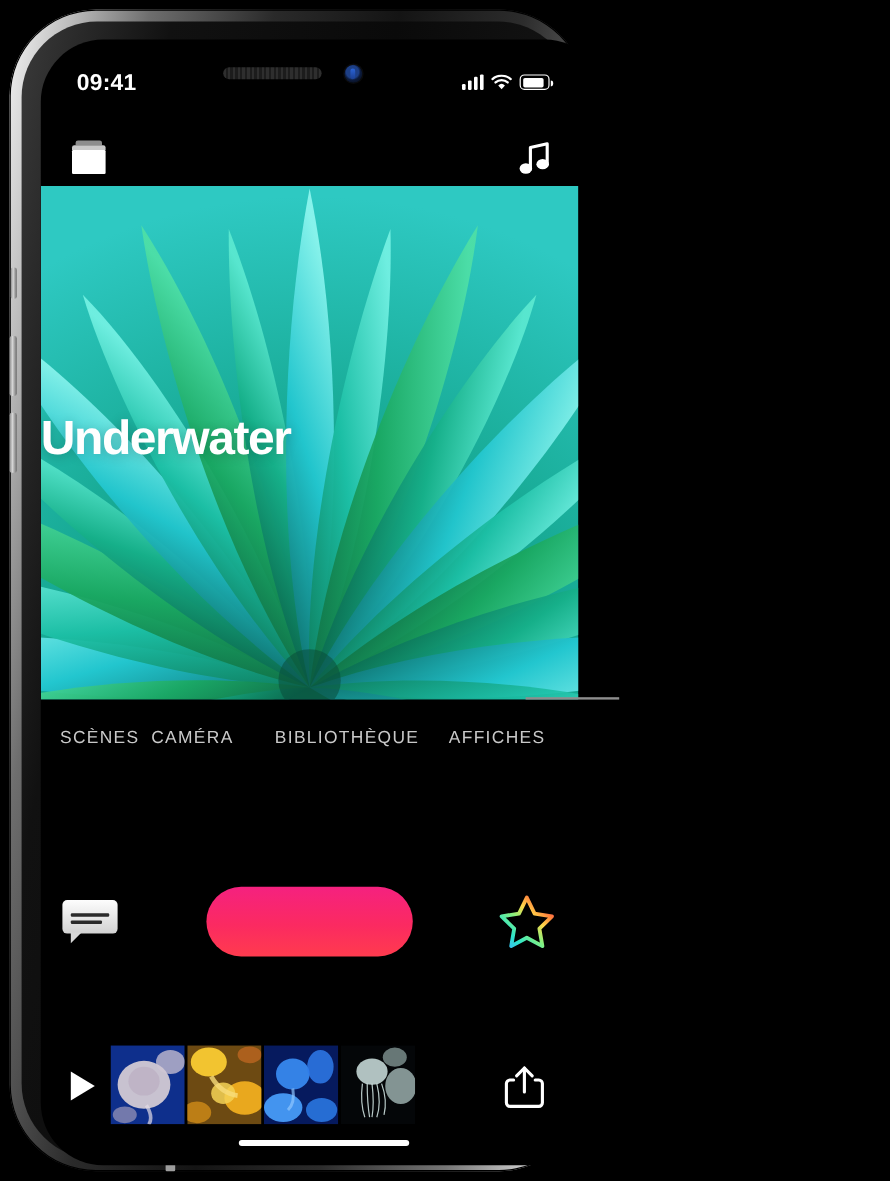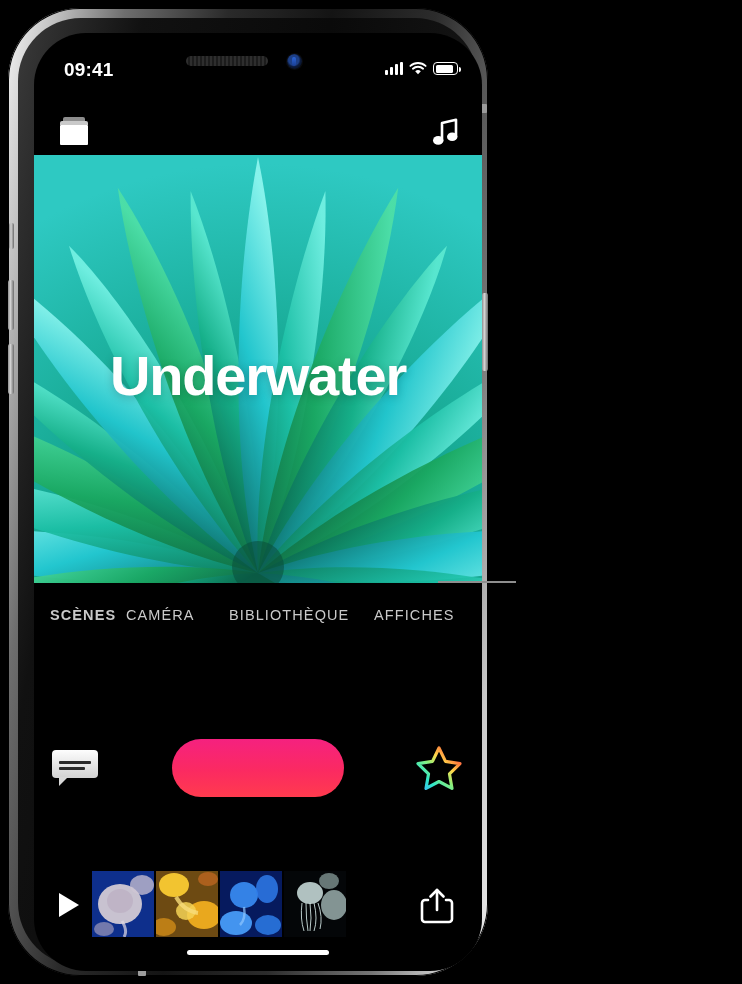--- a/index.html
+++ b/index.html
@@ -15,21 +15,21 @@
                       #141414 50%,#2c2c2c 66%,#767676 82%,#c9c9c9 92%,#ededed 100%);
     box-shadow:0 0 0 1px #000 inset;
   }
   .device-inner{
     position:absolute;left:10px;top:10px;right:10px;bottom:10px;
     border-radius:63px;
     background:linear-gradient(100deg,#3a3a3a,#111 20%,#0a0a0a 50%,#151515 78%,#3d3d3d);
   }
   .screen{
     position:absolute;left:16px;top:15px;width:448px;height:938px;
-    border-radius:52px;background:#000;overflow:hidden;
+    border-radius:52px;background:#000;overflow:hidden;padding-left:24px;
   }
   
   .btn-side{position:absolute;background:linear-gradient(90deg,#8d8d8d,#d5d5d5 40%,#6b6b6b);border-radius:2px;}
   .btn-mute{left:1px;top:215px;width:5px;height:26px;}
   .btn-volup{left:0px;top:272px;width:6px;height:50px;}
   .btn-voldn{left:0px;top:336px;width:6px;height:50px;}
   .btn-power{right:0px;top:285px;width:6px;height:78px;}
   .btn-nub{position:absolute;right:1px;top:96px;width:7px;height:9px;background:#9a9a9a;border-radius:1px;}
   .btn-nub2{position:absolute;left:130px;bottom:0px;width:8px;height:7px;background:#9d9d9d;border-radius:1px;}
 
@@ -58,28 +58,28 @@
   
   .appbar{position:absolute;left:0;top:76px;width:448px;height:46px;}
   .proj-icon{position:absolute;left:24px;top:8px;width:32px;height:28px;}
   .proj-icon .lid1{position:absolute;left:5px;top:0;width:22px;height:4px;background:#8d8d8d;border-radius:2px 2px 0 0;}
   .proj-icon .lid2{position:absolute;left:2px;top:4px;width:28px;height:4px;background:#c9c9c9;border-radius:2px 2px 0 0;}
   .proj-icon .body{position:absolute;left:2px;top:8px;width:28px;height:20px;background:#fff;border-radius:1px;}
   .music-icon{position:absolute;right:22px;top:6px;width:30px;height:32px;}
 
   
   .poster{position:absolute;left:0;top:122px;width:448px;height:428px;overflow:hidden;background:#0a3b3a;}
-  .poster-title{position:absolute;left:0;right:0;top:188px;text-align:center;
-    font-size:56px;font-weight:700;color:#fff;letter-spacing:-1.2px;
+  .poster-title{position:absolute;left:0;right:0;top:188px;
+    font-size:40px;font-weight:700;color:#fff;letter-spacing:-1.2px;
     text-shadow:0 2px 10px rgba(0,0,0,.22);}
 
   
   .tabs{position:absolute;left:0;top:566px;width:448px;height:32px;display:flex;align-items:center;}
   .tab{color:#c9c9c9;font-size:14.5px;letter-spacing:1.1px;white-space:nowrap;}
-  .tab.t1{position:absolute;left:16px;font-weight:bold;} .tab.t2{position:absolute;left:92px;}
+  .tab.t1{position:absolute;left:16px;} .tab.t2{position:absolute;left:92px;}
   .tab.t3{position:absolute;left:195px;} .tab.t4{position:absolute;left:340px;}
 
   
   .controls{position:absolute;left:0;top:702px;width:448px;height:80px;}
   .bubble{position:absolute;left:18px;top:15px;width:46px;height:34px;}
   .bubble .bx{position:absolute;left:0;top:0;width:46px;height:28px;border-radius:4px;
     background:linear-gradient(180deg,#fdfdfd,#d2d2d2);}
   .bubble .tail{position:absolute;left:7px;top:27px;width:0;height:0;
     border-left:9px solid #d8d8d8;border-bottom:9px solid transparent;}
   .bubble .ln{position:absolute;left:7px;height:3px;background:#2a2a2a;border-radius:1px;}

